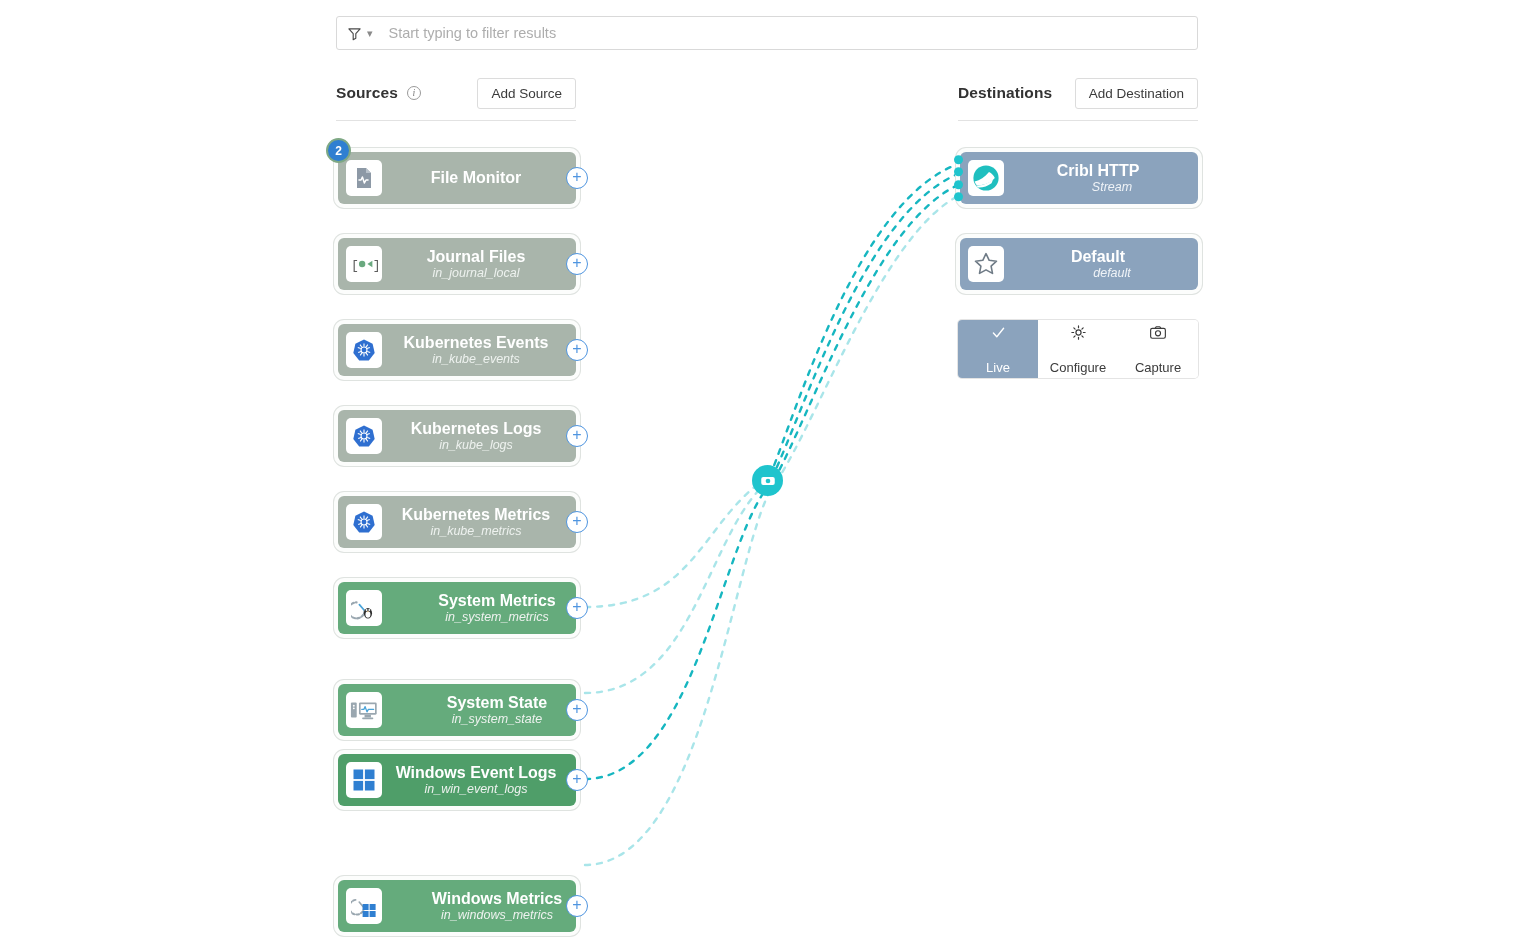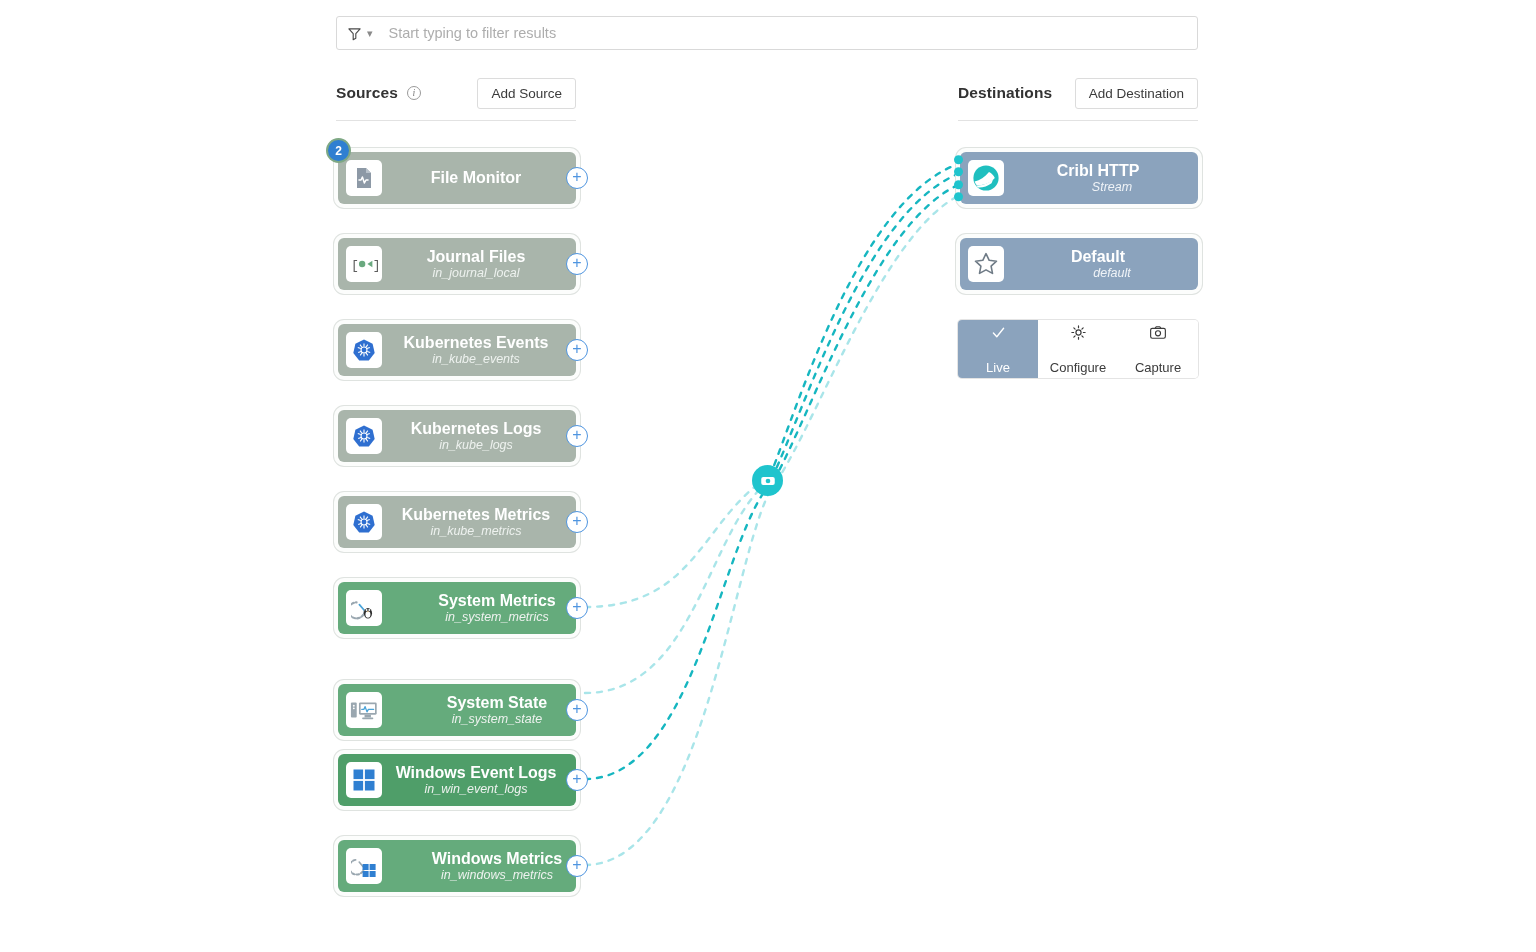--- a/index.html
+++ b/index.html
@@ -302,21 +302,21 @@
           <rect x="1.5" y="12.9" width="9.6" height="9.6" fill="#2f7fd1"></rect>
           <rect x="12.9" y="12.9" width="9.6" height="9.6" fill="#2f7fd1"></rect>
         </svg>
       </div>
       <div class="txt">
         <span class="t1">Windows Event Logs</span>
         <span class="t2">in_win_event_logs</span>
       </div>
       <div class="plus">+</div>
     </div>
-    <div class="node src green" style="top: 840px;">
+    <div class="node src green" style="top: 880px;">
       <div class="ico">
         <svg width="26" height="24" viewBox="0 0 26 24">
           <path d="M13 13.5A7.4 7.4 0 1 1 5.7 5.8" fill="none" stroke="#9aa7b0" stroke-width="2" stroke-linecap="round" stroke-dasharray="2.4 2"></path>
           <path d="M12.3 12.9L8.2 8.1" stroke="#9aa7b0" stroke-width="1.6" stroke-linecap="round"></path>
           <g transform="translate(11.6,10)">
             <rect x="0" y="0" width="6" height="6" fill="#2f7fd1"></rect>
             <rect x="7" y="0" width="6" height="6" fill="#2f7fd1"></rect>
             <rect x="0" y="7" width="6" height="6" fill="#2f7fd1"></rect>
             <rect x="7" y="7" width="6" height="6" fill="#2f7fd1"></rect>
           </g>

